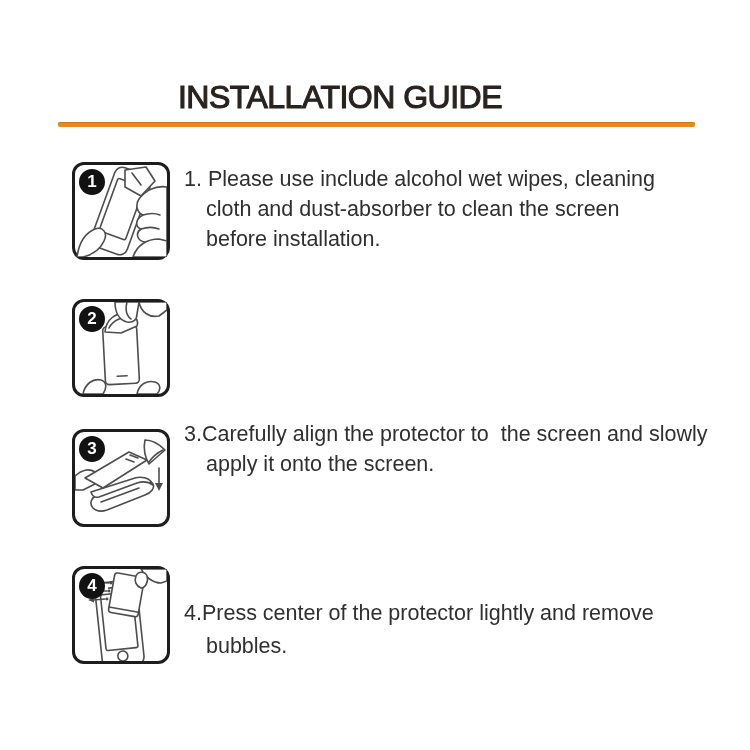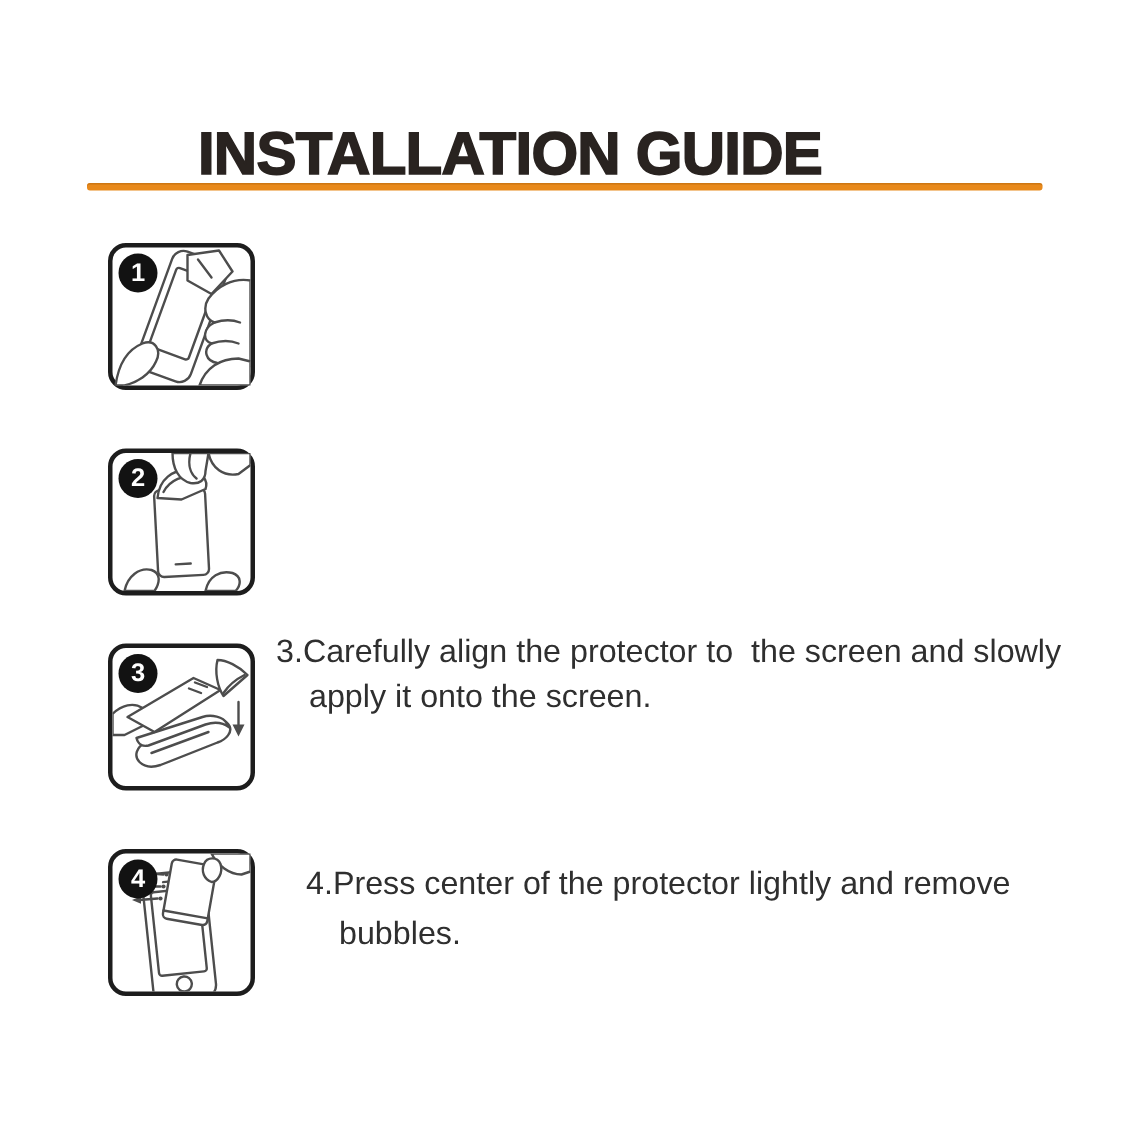--- a/index.html
+++ b/index.html
@@ -2,21 +2,21 @@
 <html style="--accent-orange: #E8891B; --title-ink: #292320; --body-ink: #2f2f2f; --line-art: #4d4d4d; --badge-bg: #121212; --badge-text: #ffffff;"><head>
 <meta charset="utf-8">
 <style>
   html,body{margin:0;padding:0;background:#ffffff;}
   .page{
     position:relative;width:750px;height:750px;background:#ffffff;overflow:hidden;
     font-family:"Liberation Sans","DejaVu Sans",sans-serif;color:var(--body-ink,#2f2f2f);
   }
   .title{
     position:absolute;top:54px;left:0;width:680px;text-align:center;
-    font-size:40px;line-height:44px;font-weight:bold;letter-spacing:-0.5px;
+    font-size:32px;line-height:44px;font-weight:normal;letter-spacing:-0.5px;
     color:var(--title-ink,#292320);-webkit-text-stroke:1.1px var(--title-ink,#292320);
   }
   .divider{
     position:absolute;left:58px;top:122px;width:637px;height:5px;border-radius:2px;
     background:var(--accent-orange,#E8891B);
     box-shadow:0 1px 0 rgba(184,103,13,0.55) inset;
   }
   .icon-box{
     position:absolute;left:72px;width:92px;height:92px;
     border:3px solid #1d1d1d;border-radius:12px;background:#fff;
@@ -25,21 +25,21 @@
   .badge{
     position:absolute;left:4px;top:4px;width:26px;height:26px;border-radius:50%;
     background:var(--badge-bg,#111);color:var(--badge-text,#fff);
     font-size:17px;font-weight:bold;text-align:center;line-height:26px;z-index:2;
   }
   .b1{top:162px}.b2{top:299px}.b3{top:429px}.b4{top:566px}
   .step-text{
     position:absolute;left:184px;width:540px;font-size:21.5px;line-height:30px;
     color:var(--body-ink,#2f2f2f);
   }
-  .t1{top:164px}.t2{top:304px}.t3{top:419px}.t4{top:573px;line-height:33px;margin-left:20px;}
+  .t1{top:164px}.t2{top:304px}.t3{top:419px}.t4{top:597px;line-height:33px;}
   .step-text .line{white-space:pre;}
   .step-text .line + .line{padding-left:22px;}
   
   .illus path,.illus rect,.illus line,.illus circle,.illus ellipse{
     stroke:var(--line-art,#4d4d4d);stroke-width:1.6;fill:none;
     stroke-linecap:round;stroke-linejoin:round;
   }
   .illus .fw{fill:#ffffff;}
   .illus .fd{fill:var(--line-art,#4d4d4d);stroke:none;}
 </style>
@@ -60,20 +60,25 @@
         <line x1="40" y1="10" x2="52" y2="10"></line>
       </g>
       <path class="fw" d="M50,5 L71,2 L80,16 L66,31 L50,22 Z"></path>
       <path d="M57,8 L66,20"></path>
       <path class="fw" d="M92,22 C80,20 70,26 64,34 C60,40 62,48 68,50 C60,54 60,62 66,64 C60,68 62,76 70,77 L92,79 Z"></path>
       <path d="M68,50 C74,48 80,48 85,50"></path>
       <path d="M66,64 C72,62 79,62 84,64"></path>
       <path class="fw" d="M2,92 C4,78 10,68 20,64 C28,61 33,68 29,76 C25,85 16,90 8,92 Z"></path>
       <path class="fw" d="M58,92 C62,80 72,74 84,74 L92,76 L92,92 Z"></path>
     </svg>
+  </div>
+  <div class="step-text t1">
+    <div class="line">1. Please use include alcohol wet wipes, cleaning</div>
+    <div class="line">cloth and dust-absorber to clean the screen</div>
+    <div class="line">before installation.</div>
   </div>
 
   <div class="icon-box b2">
     <span class="badge">2</span>
     <svg class="illus" viewBox="0 0 92 92" aria-hidden="true">
       <g transform="rotate(-3 46 52)">
         <rect x="29" y="24" width="34" height="58" rx="4"></rect>
         <line x1="41" y1="74" x2="51" y2="74"></line>
       </g>
       <path class="fw" d="M30,30 C31,18 40,10 52,12 C60,13 64,18 62,24 L46,31 Z"></path>

